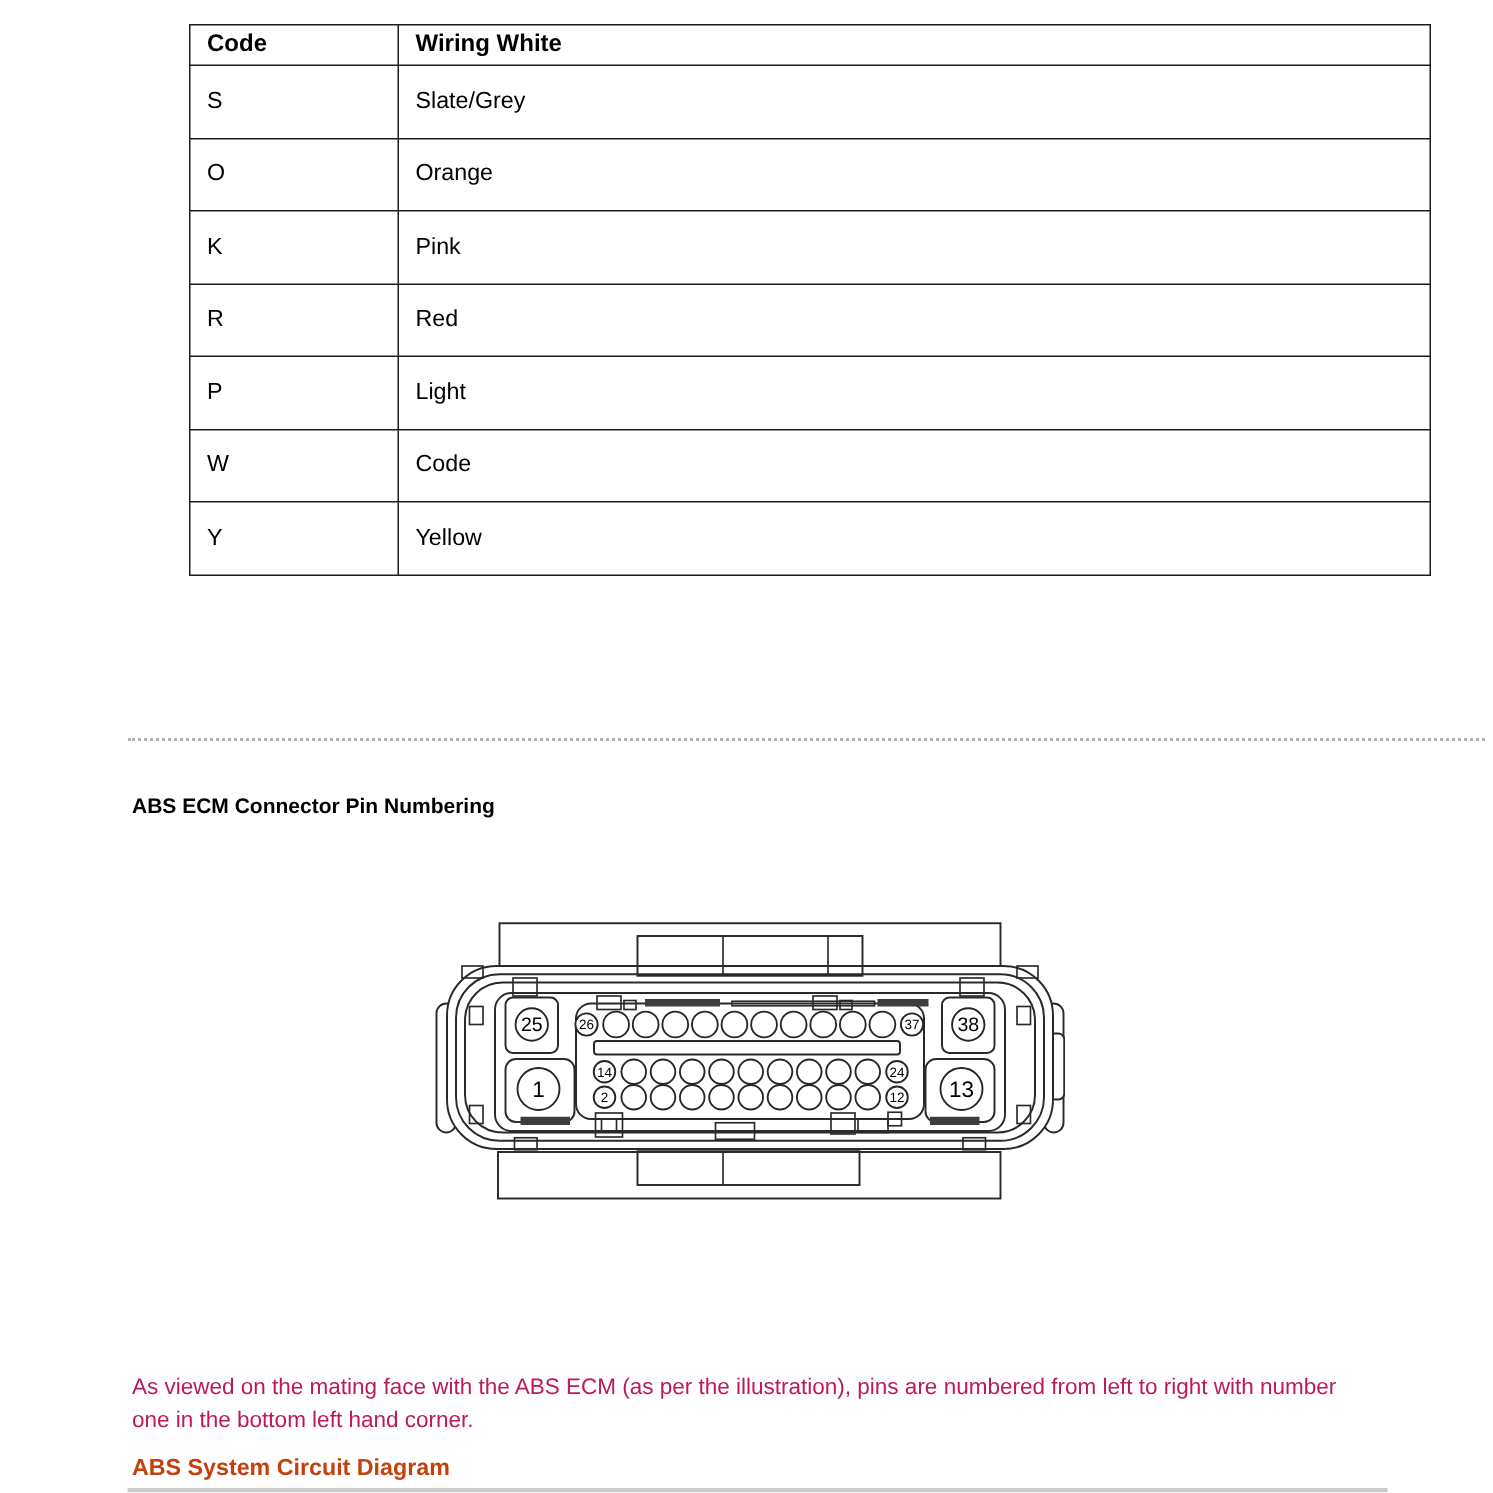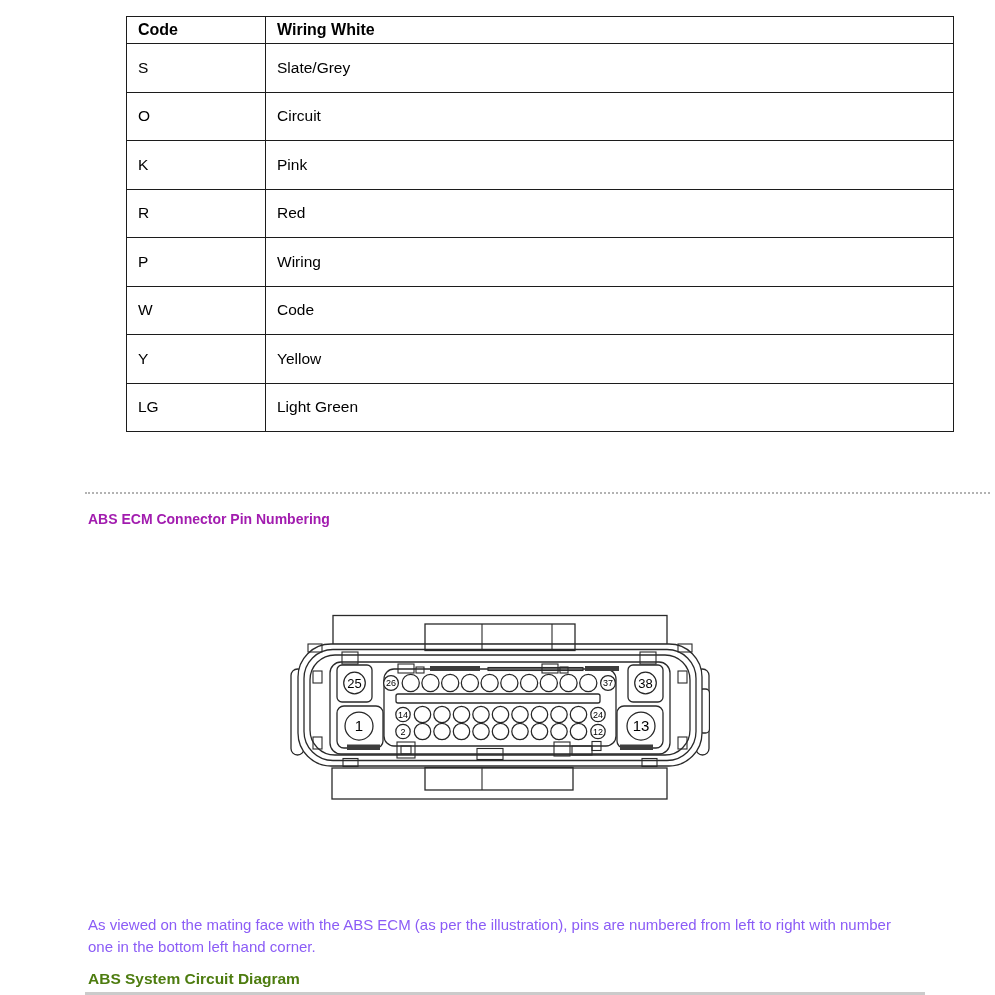--- a/index.html
+++ b/index.html
@@ -7,31 +7,31 @@
   .page{position:relative;width:995px;height:995px;background:#fff;overflow:hidden;}
 
   
   table.wiring{position:absolute;left:88px;top:16px;width:828px;border-collapse:collapse;table-layout:fixed;margin-left:38px;}
   table.wiring th, table.wiring td{border:1.5px solid #1c1c1c;text-align:left;padding:0 6px 0 11px;vertical-align:middle;background:#fff;}
   table.wiring th{height:26px;font-size:16px;font-weight:bold;color:#000;}
   table.wiring td{height:47.5px;font-size:15.5px;color:#000;}
 
   .dotted-sep{position:absolute;left:85px;top:492px;width:905px;height:0;border-top:2px dotted #b3b3b3;}
 
-  .fig-caption{position:absolute;left:88px;top:511px;font-size:14px;font-weight:bold;color:#a21caf;}
+  .fig-caption{position:absolute;left:88px;top:529px;font-size:14px;font-weight:bold;color:#000000;}
 
   svg.connector{position:absolute;left:290px;top:613px;}
   .ln{fill:none;stroke:#2a2a2a;stroke-width:1.3;}
   .lnw{fill:#ffffff;stroke:#2a2a2a;stroke-width:1.3;}
   .thin{fill:none;stroke:#2a2a2a;stroke-width:1.1;}
   .darkbar{fill:#3d3d3d;stroke:none;}
 
   .p1{position:absolute;left:88px;top:886px;margin:0;font-size:15px;line-height:19px;color:#000;}
-  .p2{position:absolute;left:88px;top:914px;margin:0;width:812px;font-size:15px;line-height:21.5px;color:#8b5cf6;}
-  .section-heading{position:absolute;left:88px;top:970px;font-size:15.5px;font-weight:bold;color:#4d7c0f;}
+  .p2{position:absolute;left:88px;top:914px;margin:0;width:812px;font-size:15px;line-height:21.5px;color:#be185d;}
+  .section-heading{position:absolute;left:88px;top:970px;font-size:15.5px;font-weight:bold;color:#c2410c;}
   .bottom-strip{position:absolute;left:85px;top:992px;width:840px;height:3px;background:#cbcbcb;}
 </style>
 </head>
 <body>
 
 <div class="page">
 
   <table class="wiring">
     <colgroup>
         <col style="width:139px">
@@ -43,45 +43,41 @@
         <th>Wiring White</th>
       </tr>
     </thead>
     <tbody>
         <tr>
           <td>S</td>
           <td>Slate/Grey</td>
         </tr>
         <tr>
           <td>O</td>
-          <td>Circuit</td>
+          <td>Orange</td>
         </tr>
         <tr>
           <td>K</td>
           <td>Pink</td>
         </tr>
         <tr>
           <td>R</td>
           <td>Red</td>
         </tr>
         <tr>
           <td>P</td>
-          <td>Wiring</td>
+          <td>Light</td>
         </tr>
         <tr>
           <td>W</td>
           <td>Code</td>
         </tr>
         <tr>
           <td>Y</td>
           <td>Yellow</td>
-        </tr>
-        <tr>
-          <td>LG</td>
-          <td>Light Green</td>
         </tr>
       </tbody>
   </table>
 
   <div class="dotted-sep"></div>
 
   <div class="fig-caption">ABS ECM Connector Pin Numbering</div>
 
   <svg class="connector" width="420" height="192" viewBox="0 0 420 192" xmlns="http://www.w3.org/2000/svg">
 

